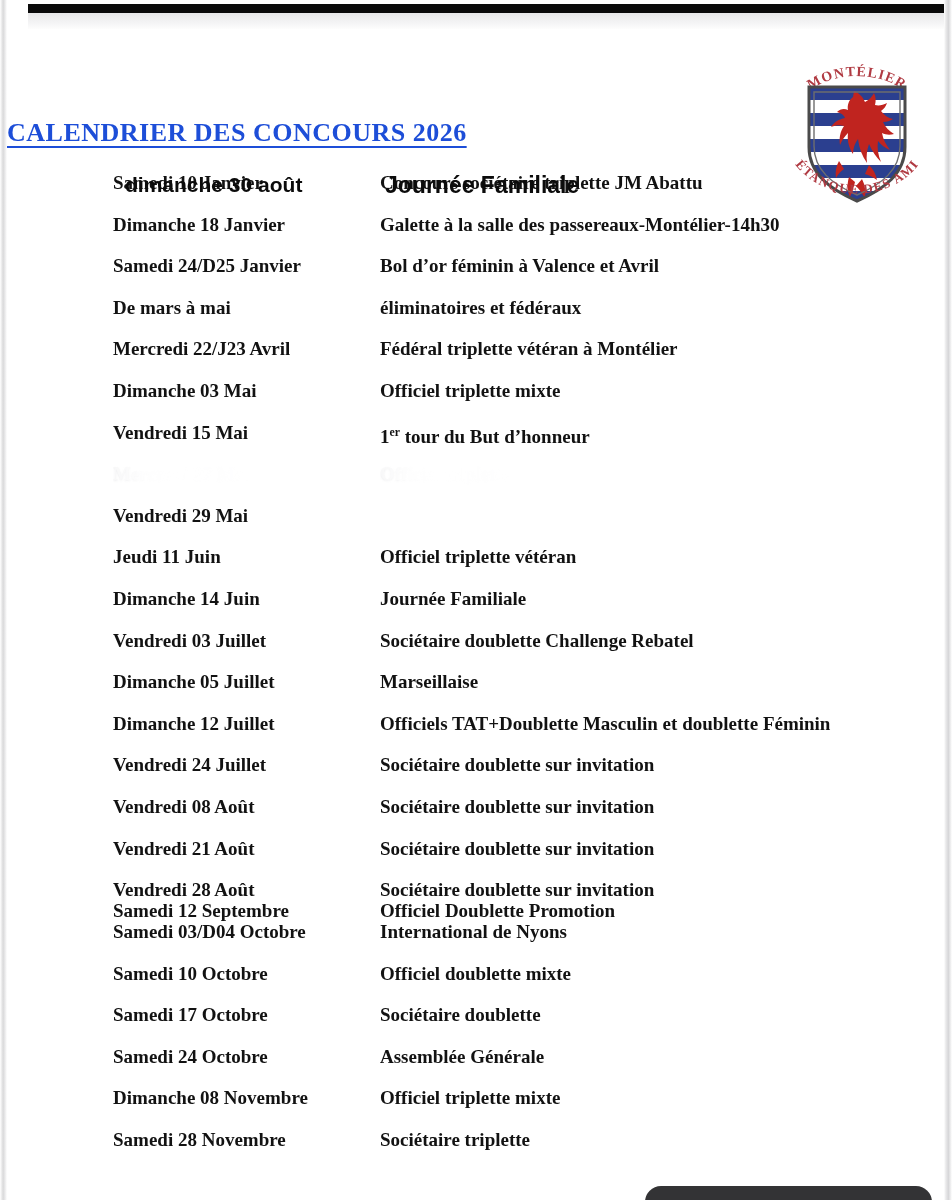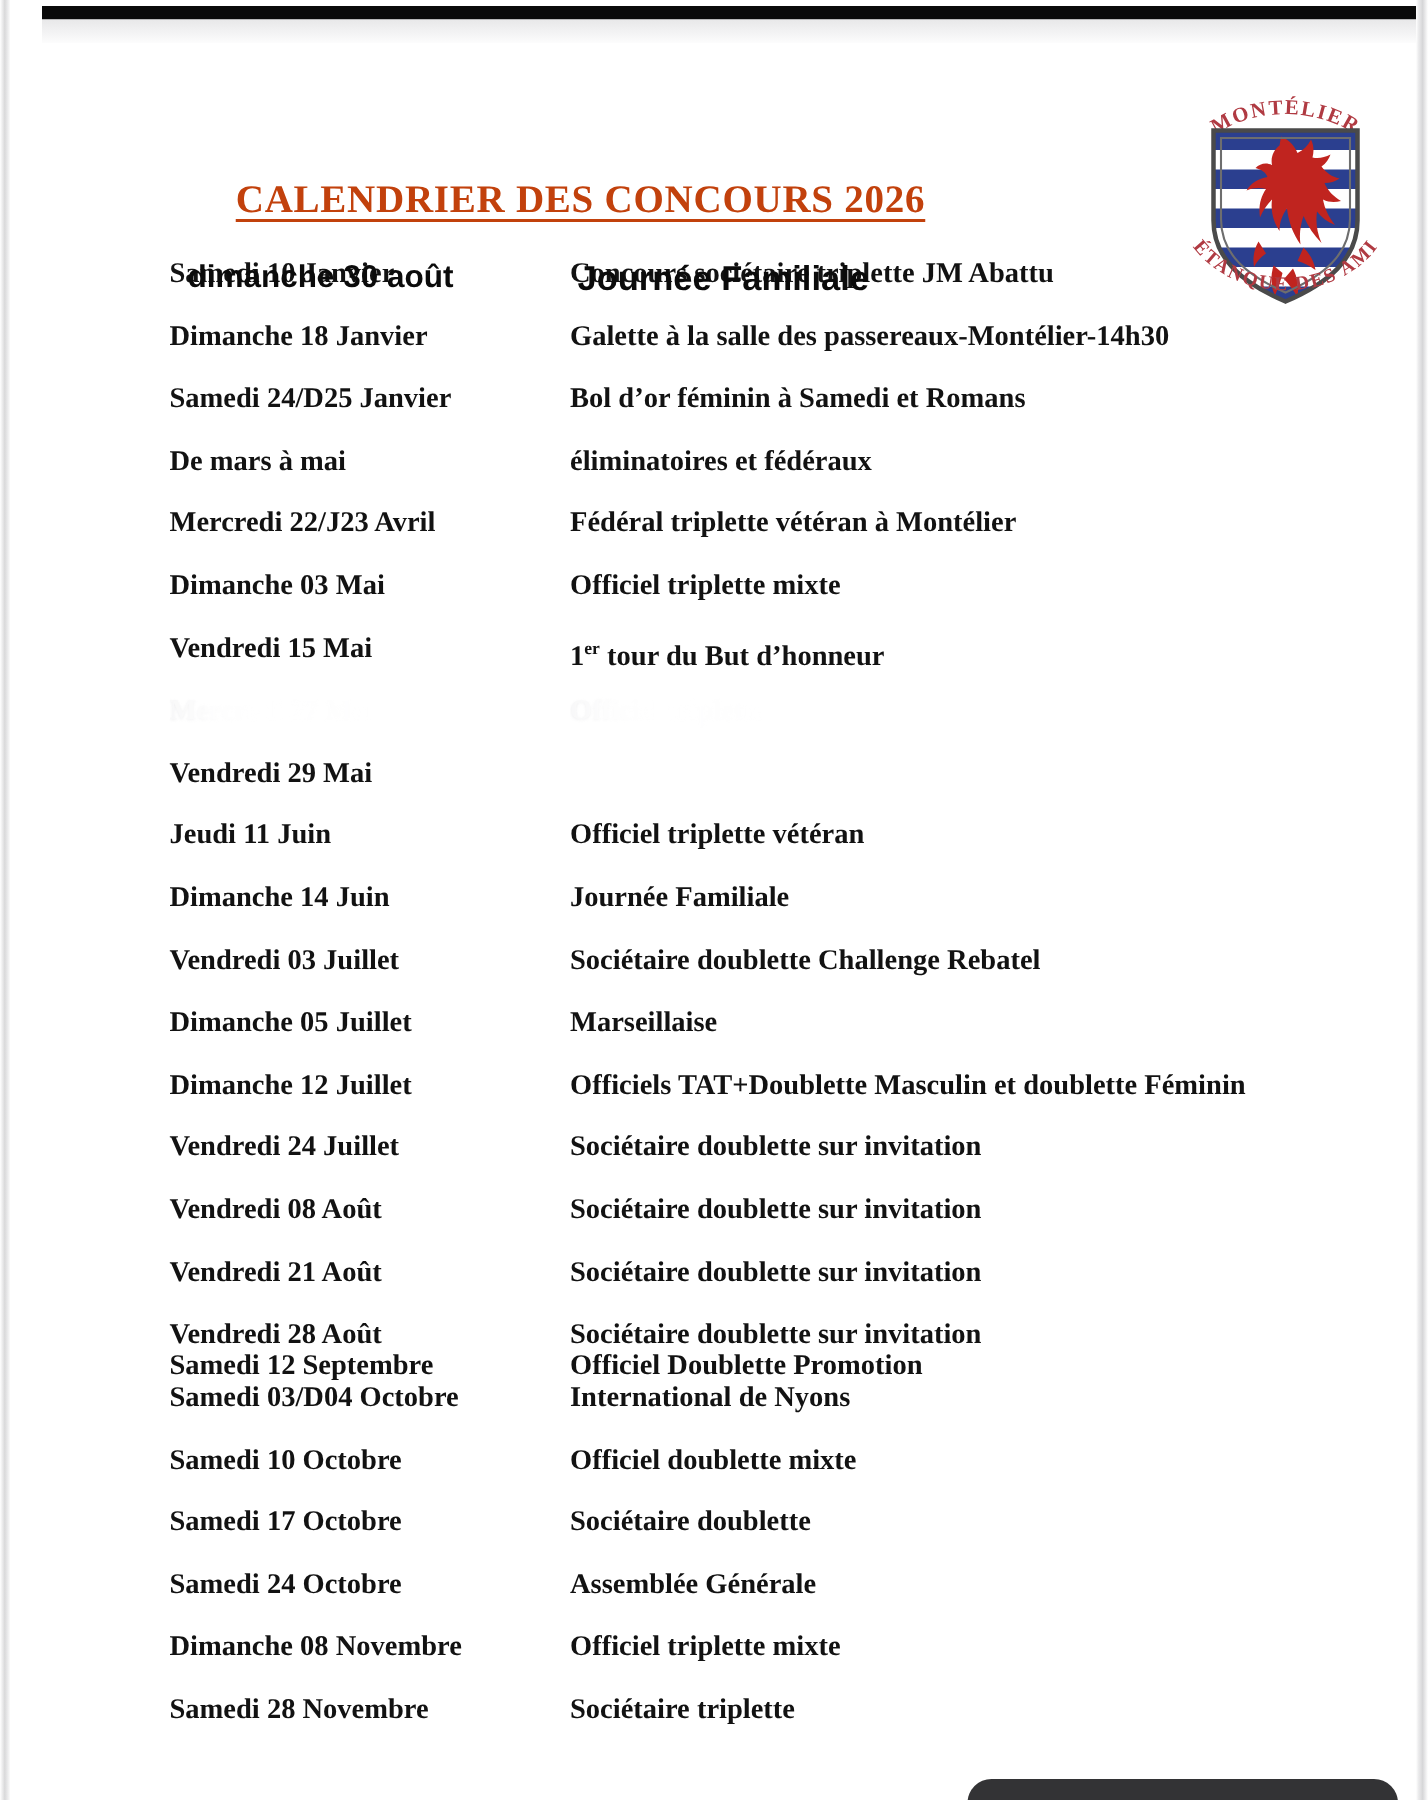--- a/index.html
+++ b/index.html
@@ -48,22 +48,21 @@
     left: 7px; top: 29px;
     width: 937px; height: 1171px;
     background: #ffffff;
   }
 
   
   .doc-title {
     position: absolute;
     left: 0; top: 72px;
     width: 760px;
-    text-align: center;
-    color: #c2410c;
+    color: #1d4ed8;
     font-family: "Liberation Serif", "DejaVu Serif", serif;
     font-weight: bold;
     font-size: 26px;
     letter-spacing: 0.5px;
     text-decoration: underline;
     text-underline-offset: 5px;
     text-decoration-thickness: 2px;
   }
 
   
@@ -206,21 +205,21 @@
         <div class="row">
           <div class="date">Samedi 10 Janvier</div>
           <div class="event">Concours sociétaire triplette JM Abattu</div>
         </div>
         <div class="row">
           <div class="date">Dimanche 18 Janvier</div>
           <div class="event">Galette à la salle des passereaux-Montélier-14h30</div>
         </div>
         <div class="row">
           <div class="date">Samedi 24/D25 Janvier</div>
-          <div class="event">Bol d’or féminin à Samedi et Romans</div>
+          <div class="event">Bol d’or féminin à Valence et Avril</div>
         </div>
         <div class="row">
           <div class="date">De mars à mai</div>
           <div class="event">éliminatoires et fédéraux</div>
         </div>
         <div class="row">
           <div class="date">Mercredi 22/J23 Avril</div>
           <div class="event">Fédéral triplette vétéran à Montélier</div>
         </div>
         <div class="row">

